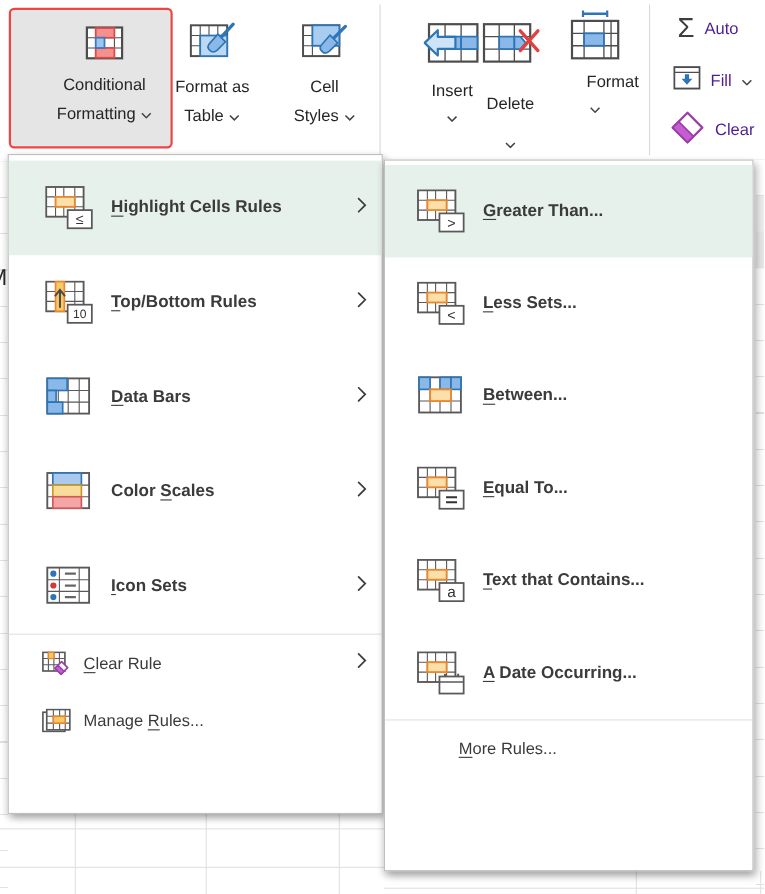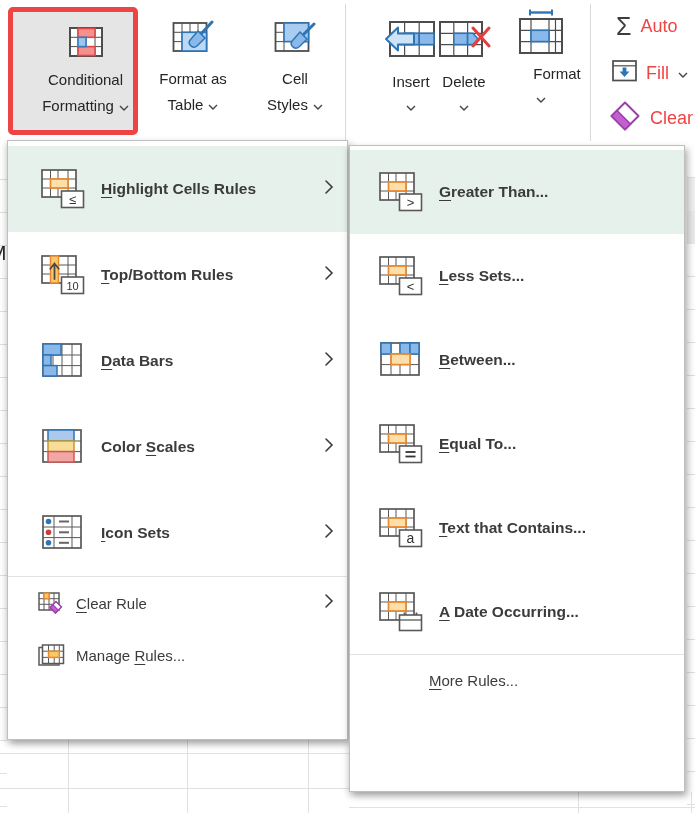--- a/index.html
+++ b/index.html
@@ -15,56 +15,56 @@
     background:repeating-linear-gradient(to bottom,#fff 0 32px,#e1e1e1 32px 33px); }
   .cellfill-a { position:absolute; left:687px; top:178px; width:8px; height:33px; background:#efefef; }
   .cellfill-b { position:absolute; left:687px; top:211px; width:8px; height:33px; background:#e9e9e9; }
   .gl { position:absolute; background:#e1e1e1; }
   .ribbon-edge-right { position:absolute; left:685px; top:144px; width:10px; height:1px; background:#d9d9d9; }
 
   
   .ribbon { position:absolute; left:0; top:0; width:695px; height:145px; background:#ffffff; }
   .group-divider { position:absolute; top:4px; width:1px; height:137px; background:#d9d9d9; }
   .big-btn { position:absolute; display:flex; flex-direction:column; align-items:center; cursor:pointer; }
-  .btn-cf { left:8px; top:7px; width:130px; height:128px; background:#e5e5e5;
-    border:5px solid #ef4444; border-radius:5px;padding-left:25px; }
+  .btn-cf { left:8px; top:7px; width:149px; height:128px; background:#e5e5e5;
+    border:2px solid #ef4444; border-radius:5px;padding-left:25px; }
   .btn-fat { left:140px; top:7px; width:106px; height:128px; }
   .btn-cs { left:246px; top:7px; width:98px; height:128px; }
   .big-btn .ic { margin-top:12px; }
   .btn-cf .ic { margin-top:14px; }
   .rlabel { font-size:15px; color:#252525; line-height:26px; white-space:nowrap; }
   .rlabel-row { display:flex; align-items:center; gap:5px; }
   .big-btn .labels { margin-top:5px; text-align:center; }
   .mid-col { position:absolute; display:flex; flex-direction:column; align-items:center; cursor:pointer; }
   .col-insert { left:380px; top:15px; width:62px; }
-  .col-delete { left:430px; top:15px; width:68px; }
+  .col-delete { left:430px; top:15px; width:68px;gap:12px; }
   .col-format { left:506px; top:9px; width:70px; }
   .mid-col .mlabel { font-size:15px; color:#252525; margin-top:8px; }
   .col-format .mlabel { margin-top:4px;margin-left:32px; }
   .mid-col .chev { margin-top:7px; }
   .edit-item { position:absolute; display:flex; align-items:center; gap:9px; cursor:pointer; }
   .sigma-glyph { font-size:25px; color:#3d3d3d; line-height:26px; }
-  .elabel { font-size:18px; color:#ef4444; white-space:nowrap; }
+  .elabel { font-size:15px; color:#4c1d95; white-space:nowrap; }
 
   
   .panel { position:absolute; background:#ffffff; border:1px solid #bfbfbf;
     box-shadow:3px 4px 7px rgba(0,0,0,.28), -2px 3px 6px rgba(0,0,0,.12); }
   .menu-left { left:7px; top:140px; width:341px; height:600px; }
   .menu-sub { left:349px; top:145px; width:336px; height:647px; }
 
   .mi { position:relative; height:86px; display:flex; align-items:center; padding-left:33px; cursor:pointer; }
   .mi.first { margin-top:5px; }
   .mi-small { position:relative; height:52px; display:flex; align-items:center; padding-left:30px; cursor:pointer; }
   .smi { position:relative; height:84px; display:flex; align-items:center; padding-left:29px; cursor:pointer; }
   .smi.first { margin-top:4px; }
   .more-rules { position:relative; height:50px; display:flex; align-items:center; padding-left:67px; cursor:pointer; }
   .hl { background:#e7f1eb; }
   .mi .lbl, .smi .lbl { margin-left:16px; font-size:15.5px; font-weight:700; color:#3b3b3b; white-space:nowrap; }
   .mi-small .lbl, .more-rules .lbl { margin-left:11px; font-size:15px; font-weight:400; color:#3b3b3b; white-space:nowrap; }
-  .more-rules .lbl { margin-left:12px; }
+  .more-rules .lbl { margin-left:0; }
   .accel { text-decoration:underline; text-underline-offset:2.5px; text-decoration-thickness:1px; }
   .chev-r { position:absolute; right:13px; top:50%; transform:translateY(-50%); }
   .sep { height:1px; background:#e2e2e2; }
   .iconbox { flex:0 0 auto; display:flex; align-items:center; }
 </style>
 </head>
 <body>
 
 <div class="stage">
 

